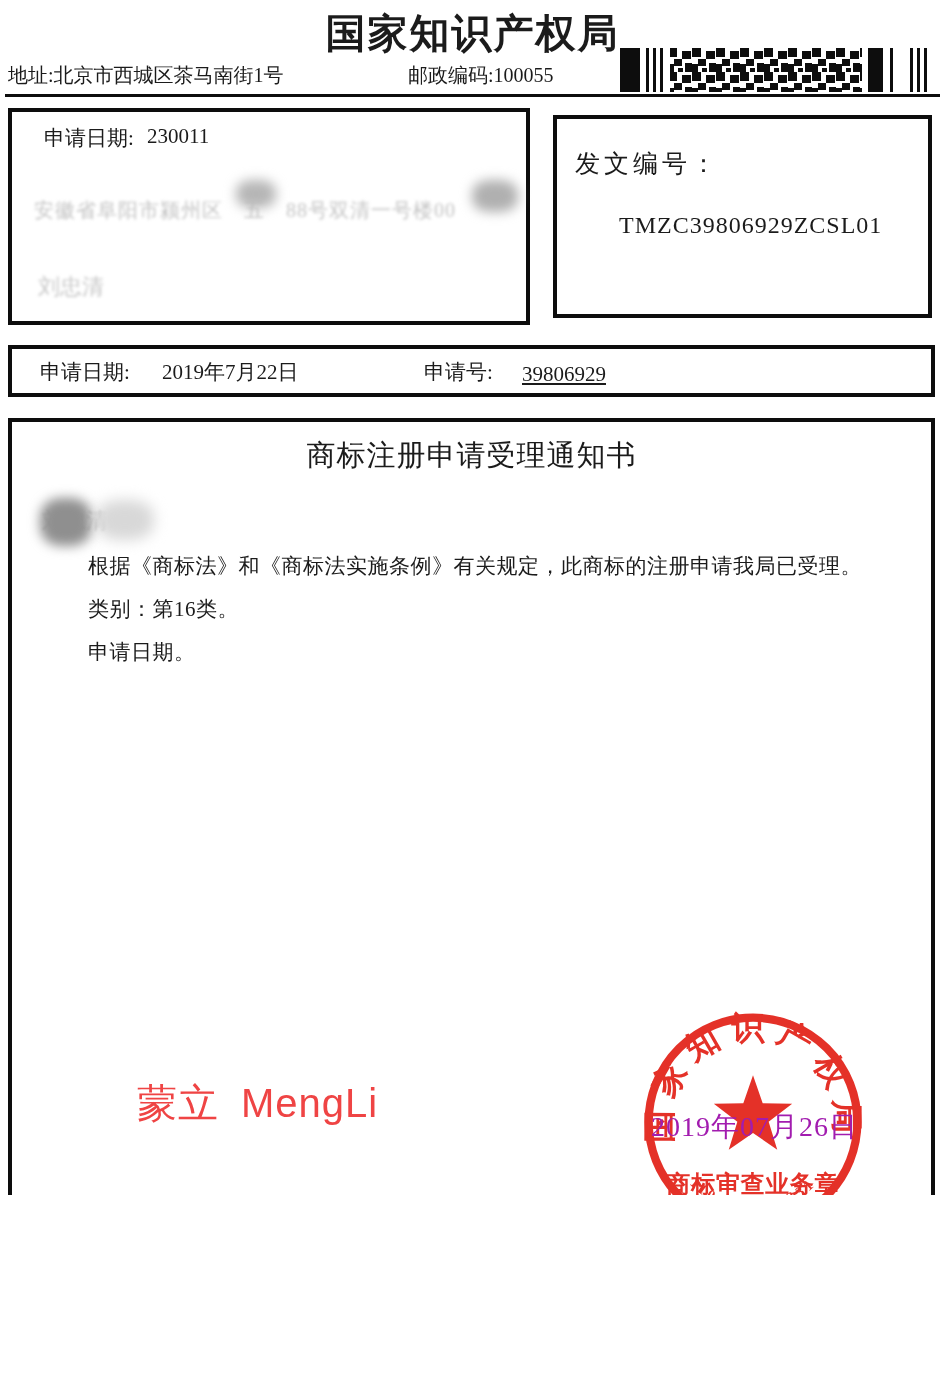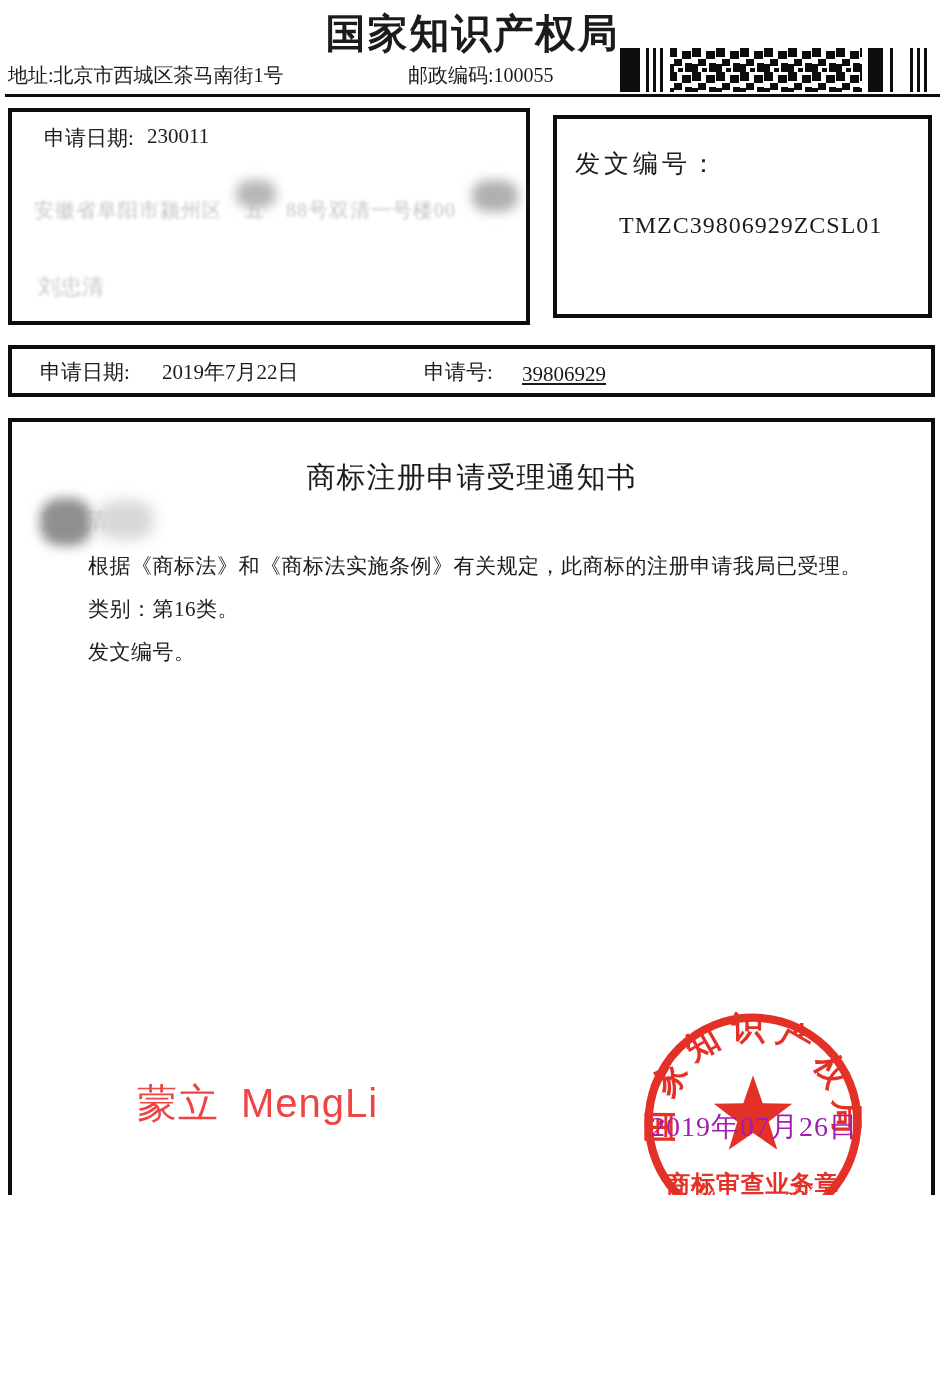--- a/index.html
+++ b/index.html
@@ -20,21 +20,21 @@
   .hdr-info{font-size:20px;}
   .rule{position:absolute;left:5px;width:935px;height:3px;background:#0d0d0d;}
   .label{font-size:21px;}
   .faded-addr{
     color:#c3c3c3;filter:blur(1.6px);
     font-size:20px;white-space:pre;letter-spacing:1px;
   }
   .faded-name{color:#c6c6c6;filter:blur(1.4px);font-size:22px;}
   .smudge{position:absolute;border-radius:40%;pointer-events:none;}
   .notice-title{
-    position:absolute;top:458px;left:8px;width:927px;
+    position:absolute;top:436px;left:8px;width:927px;
     text-align:center;font-size:29px;letter-spacing:1px;
   }
   .body-line{position:absolute;left:88px;font-size:21px;letter-spacing:0.5px;}
   .salutation{position:absolute;left:42px;top:506px;font-size:22px;color:#bfbfbf;filter:blur(1.1px);}
   .trademark{
     position:absolute;left:137px;top:1076px;
     font-family:"Liberation Sans","DejaVu Sans",sans-serif;
     color:#ef4444;font-size:40px;letter-spacing:1px;
   }
   .trademark .tm-en{margin-left:22px;}
@@ -107,21 +107,21 @@
   <div class="box" style="left:8px;top:418px;width:919px;height:886px;"></div>
 
   <div class="notice-title">商标注册申请受理通知书</div>
 
   <div class="salutation">刘忠清：</div>
   <div class="smudge" style="left:40px;top:498px;width:52px;height:48px;background:#8f8f8f;filter:blur(6px);z-index:2;"></div>
   <div class="smudge" style="left:96px;top:500px;width:58px;height:40px;background:#d8d8d8;filter:blur(7px);z-index:2;"></div>
 
   <div class="body-line" style="top:552px;">根据《商标法》和《商标法实施条例》有关规定，此商标的注册申请我局已受理。</div>
   <div class="body-line" style="top:595px;">类别：第16类。</div>
-  <div class="body-line" style="top:638px;">发文编号。</div>
+  <div class="body-line" style="top:638px;">申请日期。</div>
 
   <div class="trademark">
     <span class="tm-cn">蒙立</span><span class="tm-en">MengLi</span>
   </div>
 
   <div class="abs" style="left:634px;top:1003px;z-index:4;opacity:0.95;">
     <svg width="238" height="238" viewBox="0 0 260 260">
       <defs>
         <path id="arcTop" d="M 48.5 168 A 90 90 0 1 1 211.5 168" fill="none"></path>
         <path id="arcBot" d="M 50.5 185.7 A 97 97 0 0 0 209.5 185.7" fill="none"></path>

